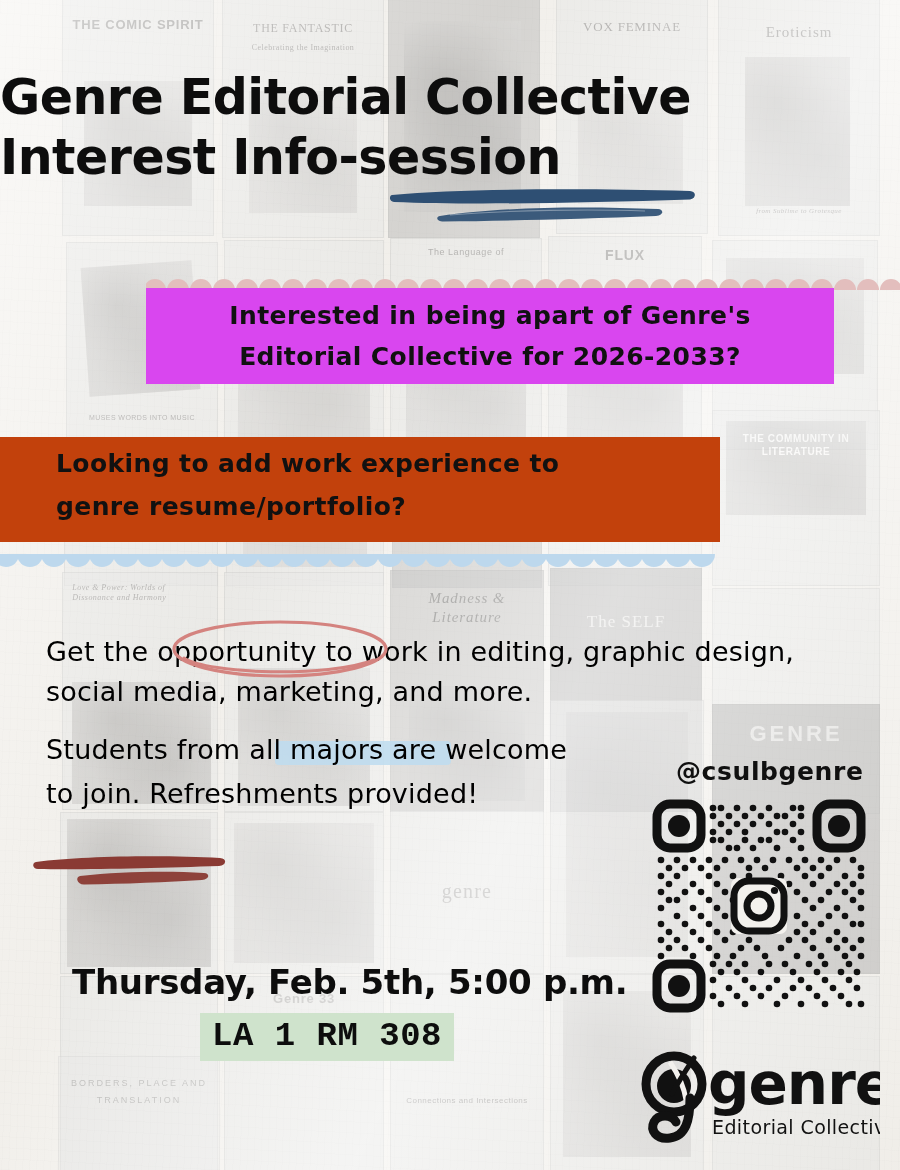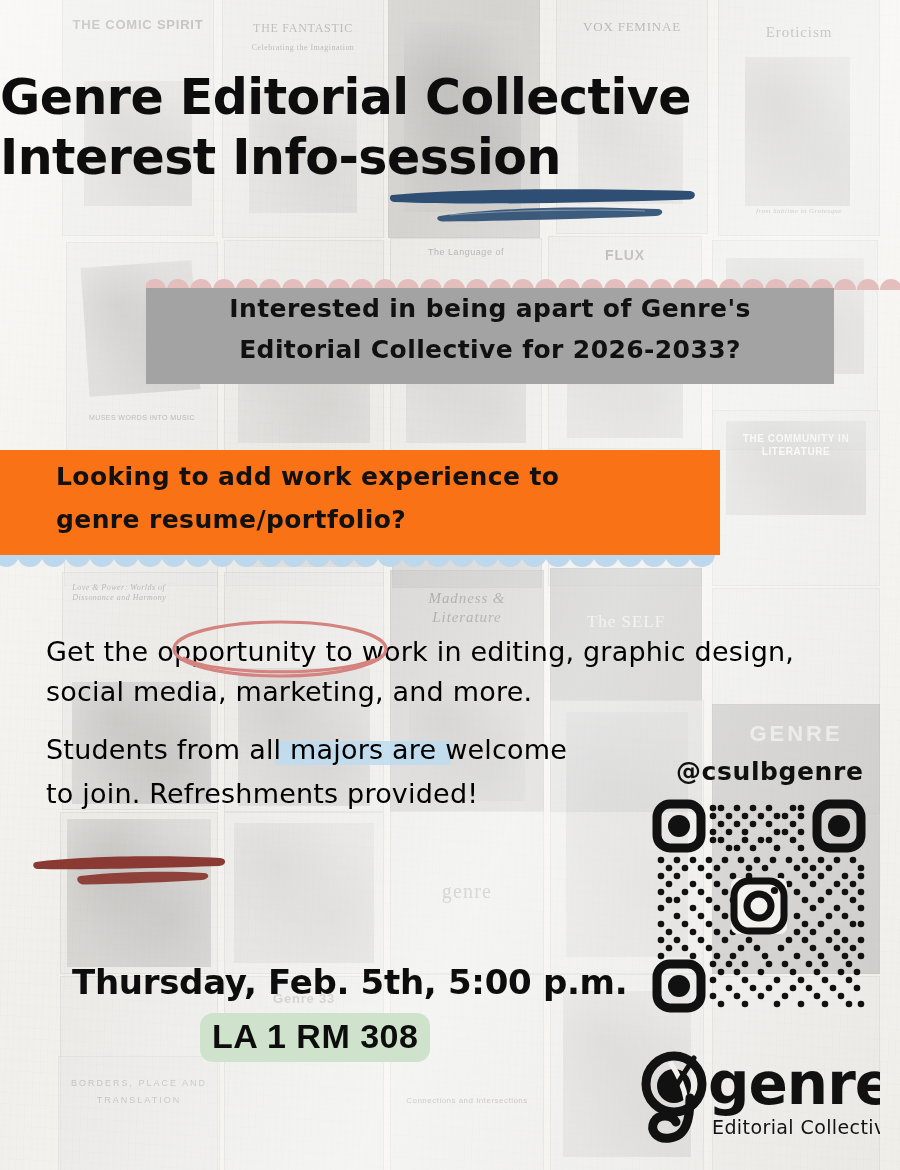--- a/index.html
+++ b/index.html
@@ -87,26 +87,26 @@
     pointer-events: none;
   }
 
   
   #pink-banner {
     position: absolute;
     left: 146px;
     top: 288px;
     width: 688px;
     height: 96px;
-    background: #a3a3a3;
+    background: #d946ef;
     z-index: 9;
     display: flex;
     flex-direction: column;
     align-items: center;
-    justify-content: flex-start;
+    justify-content: center;
   }
   #pink-scallop {
     position: absolute;
     left: 146px;
     top: 276px;
     width: 754px;
     height: 14px;
     z-index: 8;
   }
   .marker {
@@ -118,24 +118,24 @@
   #pink-banner .line {
     font-size: 25px;
     line-height: 1.65;
     text-align: center;
   }
 
   
   #blue-banner {
     position: absolute;
     left: 0;
-    top: 450px;
+    top: 437px;
     width: 720px;
     height: 105px;
-    background: #f97316;
+    background: #c2410c;
     z-index: 9;
     padding: 6px 0 0 56px;
     box-sizing: border-box;
   }
   #blue-banner .line {
     font-size: 25px;
     line-height: 1.7;
     text-align: left;
   }
   #blue-scallop {
@@ -216,26 +216,25 @@
   #event-room-wrap {
     position: absolute;
     left: 200px;
     top: 1013px;
     z-index: 10;
   }
   #event-room {
     display: inline-block;
     background: #cfe3cc;
     padding: 4px 12px 6px 12px;
-    font-family: Liberation Sans, sans-serif;
+    font-family: Liberation Mono, monospace;
     font-weight: bold;
     font-size: 34px;
     color: #0d0d0d;
     letter-spacing: 0.5px;
-    border-radius: 13px;
   }
 
   
   #ig-handle {
     position: absolute;
     left: 676px;
     top: 757px;
     z-index: 10;
     font-family: "DejaVu Sans", sans-serif;
     font-weight: bold;

